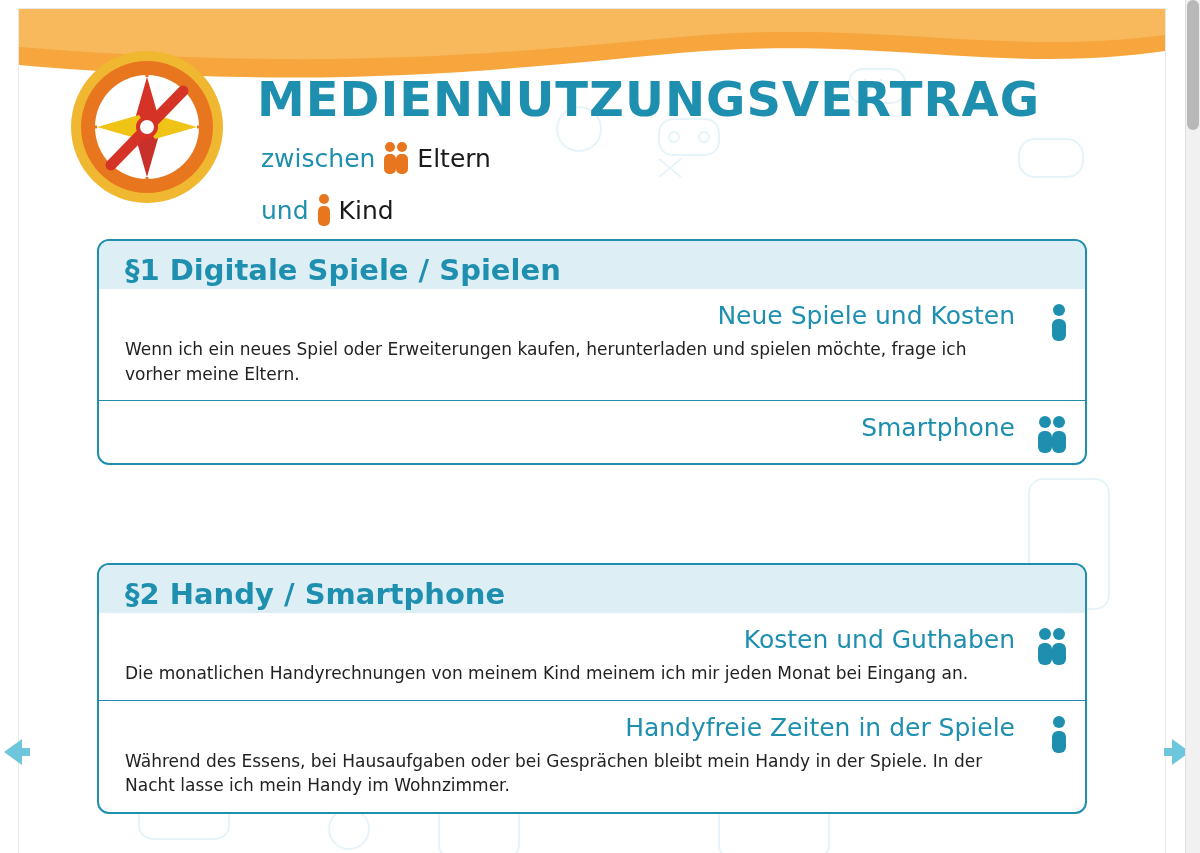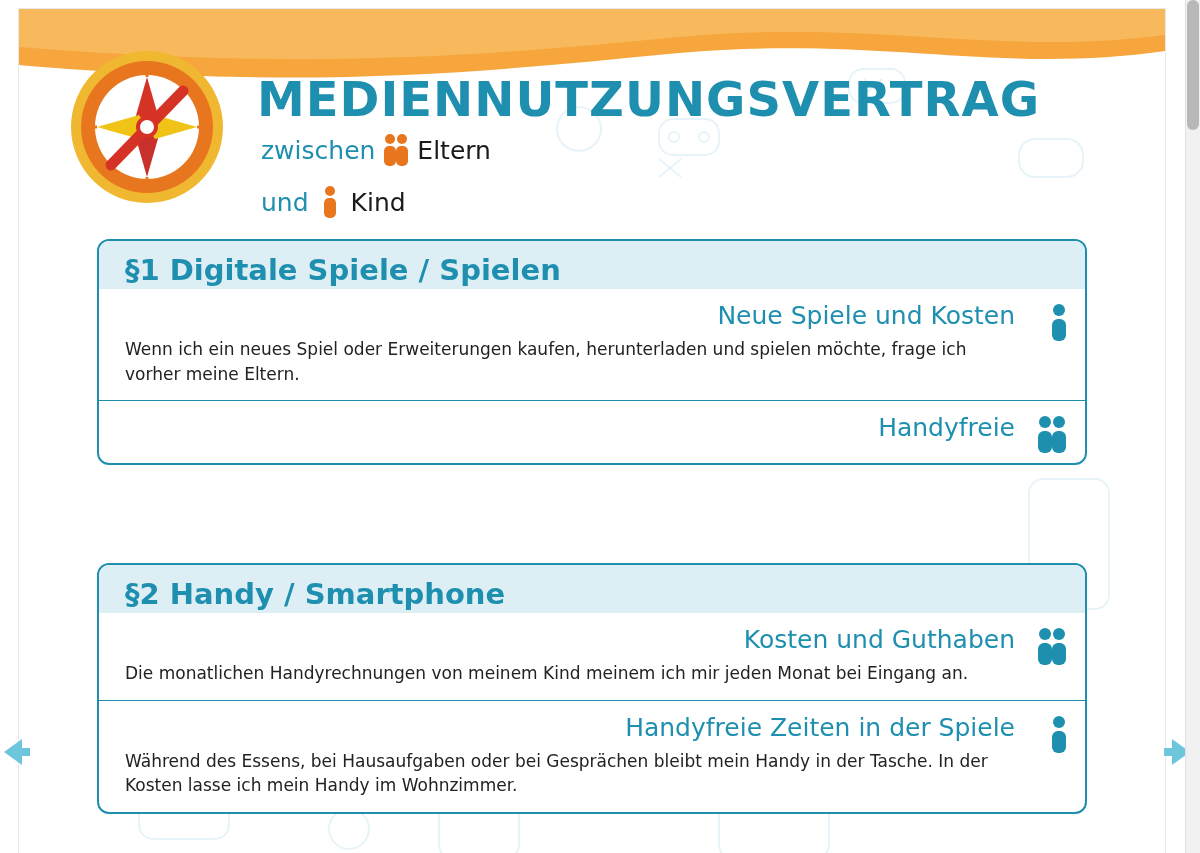--- a/index.html
+++ b/index.html
@@ -105,22 +105,22 @@
   .subtitle-1, .subtitle-2 {
     position: absolute;
     left: 242px;
     color: #2f2f2f;
     font-size: 25px;
     font-family: "DejaVu Sans", sans-serif;
     display: flex;
     align-items: center;
     gap: 6px;
   }
-  .subtitle-1 { top: 124px; }
-  .subtitle-2 { top: 176px; gap: 12px; }
+  .subtitle-1 { top: 132px; }
+  .subtitle-2 { top: 184px; }
   .sub-word { color: #1f8fb0; }
   .sub-dark { color: #1a1a1a; }
 
   
   .icon-people, .icon-person {
     display: inline-block;
     vertical-align: middle;
   }
 
   
@@ -261,21 +261,21 @@
         <div class="rule-text">Wenn ich ein neues Spiel oder Erweiterungen kaufen, herunterladen und spielen möchte, frage ich vorher meine Eltern.</div>
         <svg class="rule-icon" width="20" height="38" viewBox="0 0 20 38">
           <g fill="#1f8fb0">
             <circle cx="10" cy="7" r="6"></circle>
               <rect x="3" y="16" width="14" height="22" rx="6"></rect>
           </g>
         </svg>
       </div>
 
       <div class="rule-row">
-        <div class="rule-title">Handyfreie</div>
+        <div class="rule-title">Smartphone</div>
         <svg class="rule-icon" width="34" height="38" viewBox="0 0 34 38">
           <g fill="#1f8fb0">
             <circle cx="10" cy="7" r="6"></circle>
               <rect x="3" y="16" width="14" height="22" rx="6"></rect>
             <circle cx="24" cy="7" r="6"></circle>
               <rect x="17" y="16" width="14" height="22" rx="6"></rect>
           </g>
         </svg>
       </div>
     </div>
@@ -291,21 +291,21 @@
             <circle cx="10" cy="7" r="6"></circle>
               <rect x="3" y="16" width="14" height="22" rx="6"></rect>
             <circle cx="24" cy="7" r="6"></circle>
               <rect x="17" y="16" width="14" height="22" rx="6"></rect>
           </g>
         </svg>
       </div>
 
       <div class="rule-row">
         <div class="rule-title">Handyfreie Zeiten in der Spiele</div>
-        <div class="rule-text">Während des Essens, bei Hausaufgaben oder bei Gesprächen bleibt mein Handy in der Tasche. In der Kosten lasse ich mein Handy im Wohnzimmer.</div>
+        <div class="rule-text">Während des Essens, bei Hausaufgaben oder bei Gesprächen bleibt mein Handy in der Spiele. In der Nacht lasse ich mein Handy im Wohnzimmer.</div>
         <svg class="rule-icon" width="20" height="38" viewBox="0 0 20 38">
           <g fill="#1f8fb0">
             <circle cx="10" cy="7" r="6"></circle>
               <rect x="3" y="16" width="14" height="22" rx="6"></rect>
           </g>
         </svg>
       </div>
     </div>
 
   </div>

